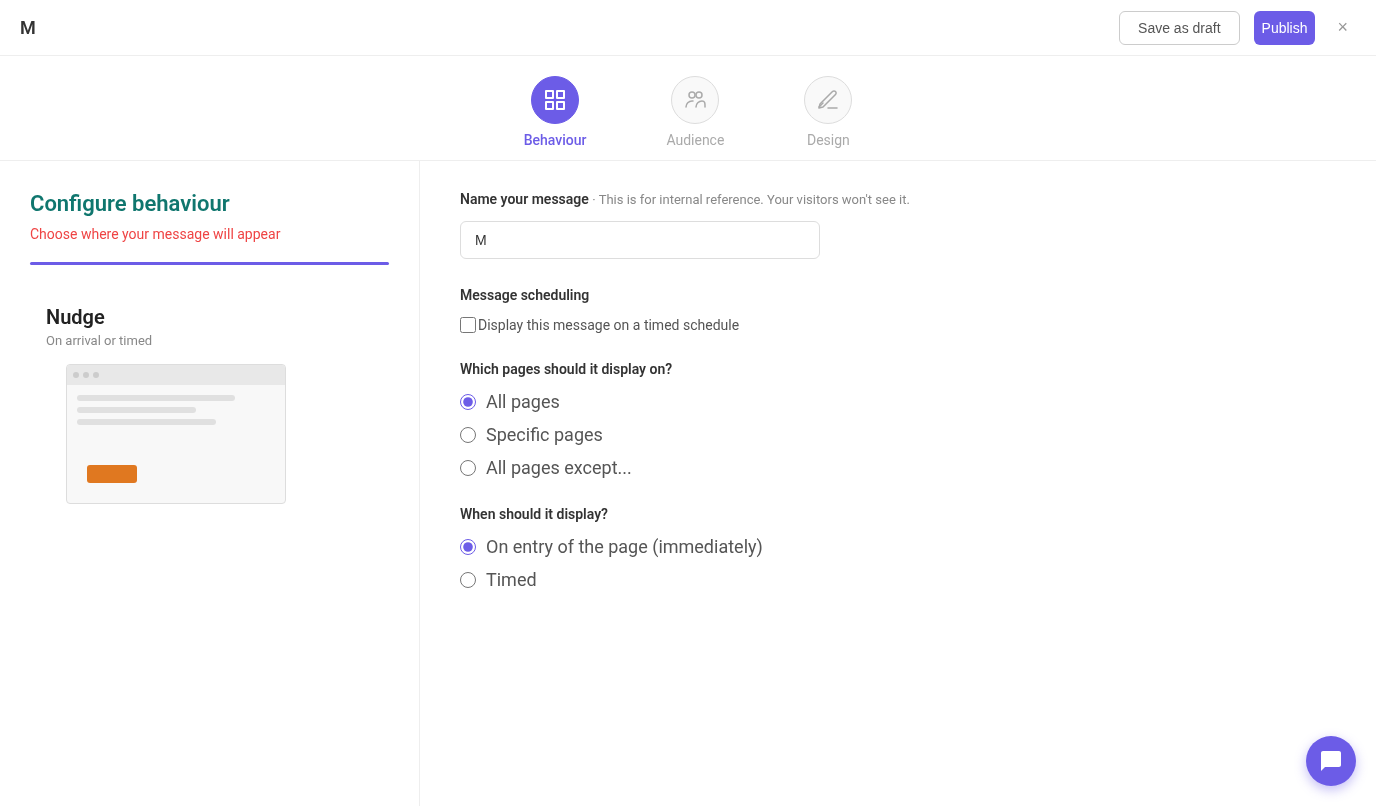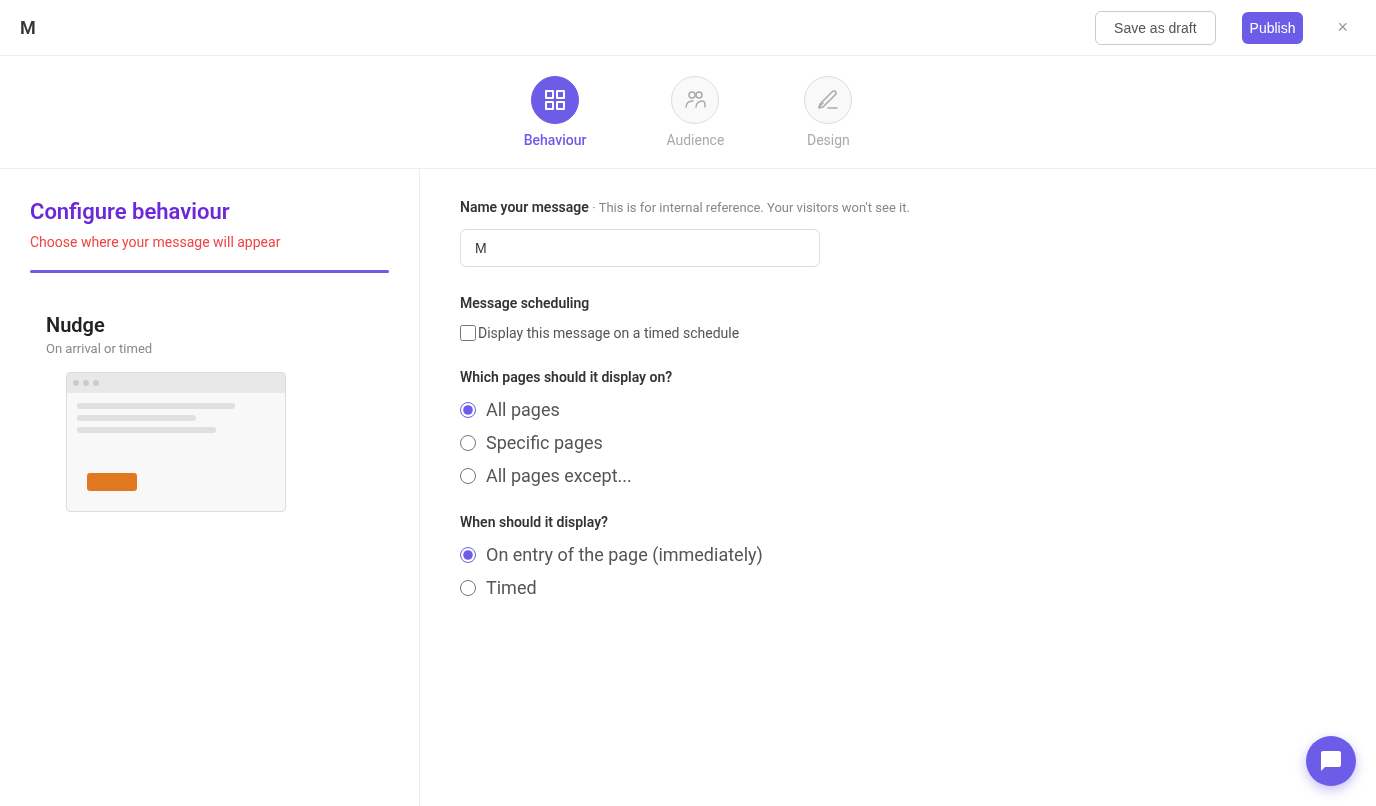--- a/index.html
+++ b/index.html
@@ -15,22 +15,21 @@
       border-bottom: 1px solid #eee;
       position: relative;
     }
     .header-logo {
       font-size: 18px;
       font-weight: 600;
       color: #333;
     }
     .header-actions {
       display: flex;
-      align-items: center;
-      gap: 26px;
+      gap: 14px;
     }
     .btn-save-draft {
       border: 1px solid #ccc;
       background: #fff;
       color: #555;
       padding: 8px 18px;
       border-radius: 6px;
       cursor: pointer;
       font-size: 14px;
     }
@@ -52,21 +51,21 @@
       color: #999;
       padding: 4px 8px;
     }
 
     
     .steps-nav {
       display: flex;
       justify-content: center;
       align-items: flex-start;
       gap: 80px;
-      padding: 20px 0 20px;
+      padding: 20px 0 12px;
       border-bottom: 1px solid #eee;
     }
     .step {
       display: flex;
       flex-direction: column;
       align-items: center;
       gap: 8px;
       cursor: pointer;
     }
     .step-icon-wrap {
@@ -102,21 +101,21 @@
     
     .left-panel {
       width: 420px;
       padding: 30px 30px 20px;
       border-right: 1px solid #eee;
       flex-shrink: 0;
     }
     .left-panel h2 {
       font-size: 22px;
       font-weight: 600;
-      color: #6d28d9;
+      color: #0f766e;
       margin-bottom: 10px;
     }
     .left-panel p {
       font-size: 14px;
       color: #ef4444;
       margin-bottom: 20px;
     }
     .progress-bar {
       height: 3px;
       background: #6c5ce7;

